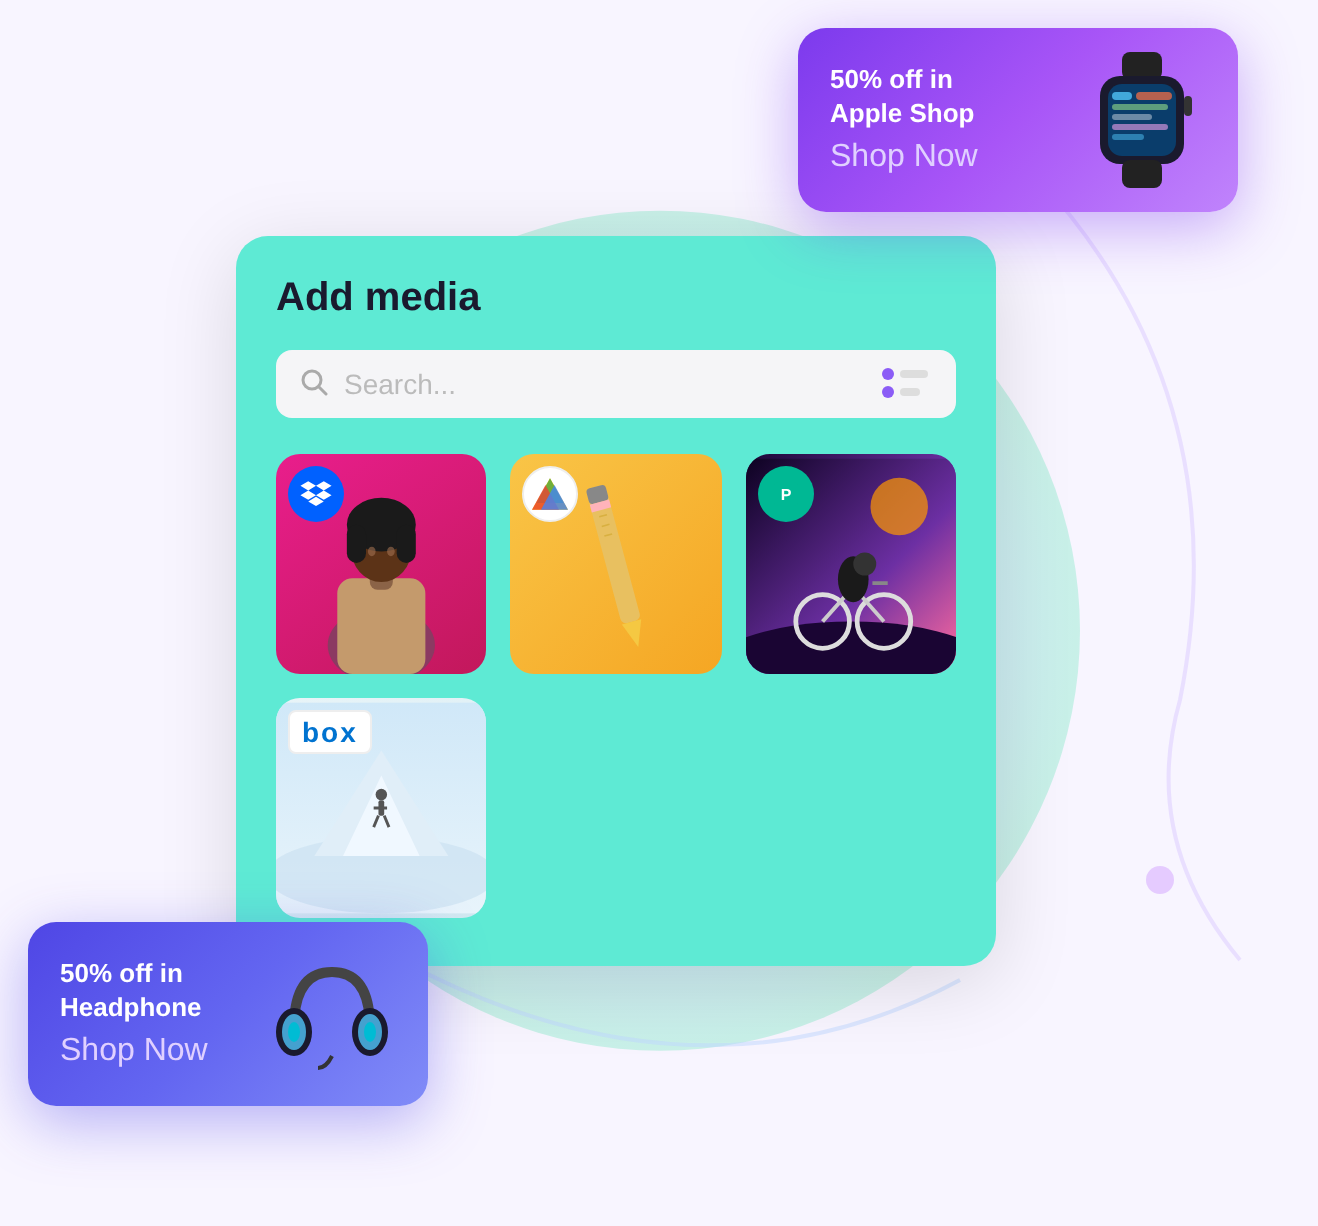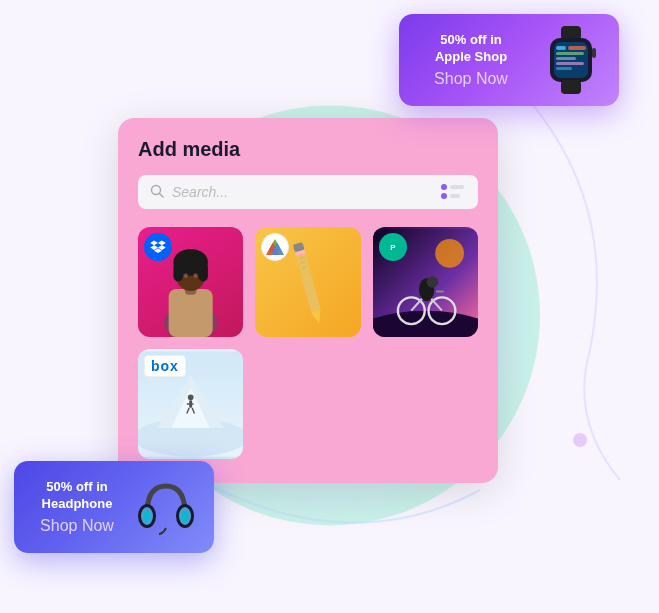--- a/index.html
+++ b/index.html
@@ -25,21 +25,21 @@
       transform: translate(-50%, -48%);
       z-index: 0;
     }
 
     
     .add-media-card {
       position: absolute;
       top: 118px;
       left: 118px;
       width: 380px;
-      background: #f9a8d4;
+      background: #5eead4;
       border-radius: 16px;
       box-shadow: 0 8px 40px rgba(0,0,0,0.13);
       padding: 20px 20px 24px 20px;
       z-index: 10;
     }
 
     .card-title {
       font-size: 20px;
       font-weight: 700;
       color: #1a1a2e;
@@ -57,21 +57,20 @@
     }
 
     .search-icon-svg {
       color: #aaa;
       font-size: 14px;
     }
 
     .search-text {
       color: #bbb;
       font-size: 14px;
-      font-style: italic;
     }
 
     .view-toggle {
       margin-left: auto;
       display: flex;
       gap: 4px;
       align-items: center;
     }
 
     
@@ -140,21 +139,20 @@
       padding: 14px 16px;
       display: flex;
       align-items: center;
       gap: 12px;
       z-index: 20;
       box-shadow: 0 8px 30px rgba(124,58,237,0.4);
     }
 
     .ad-text {
       flex: 1;
-      text-align: center;
     }
 
     .ad-title {
       font-size: 13px;
       font-weight: 700;
       color: #fff;
       line-height: 1.3;
     }
 
     .ad-link {

